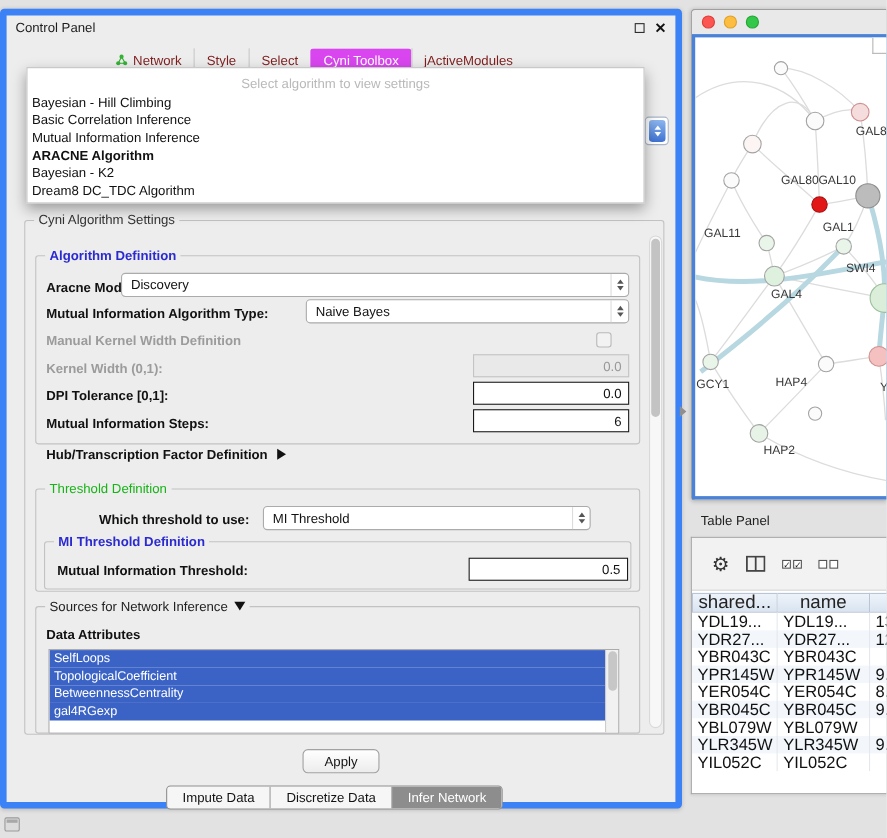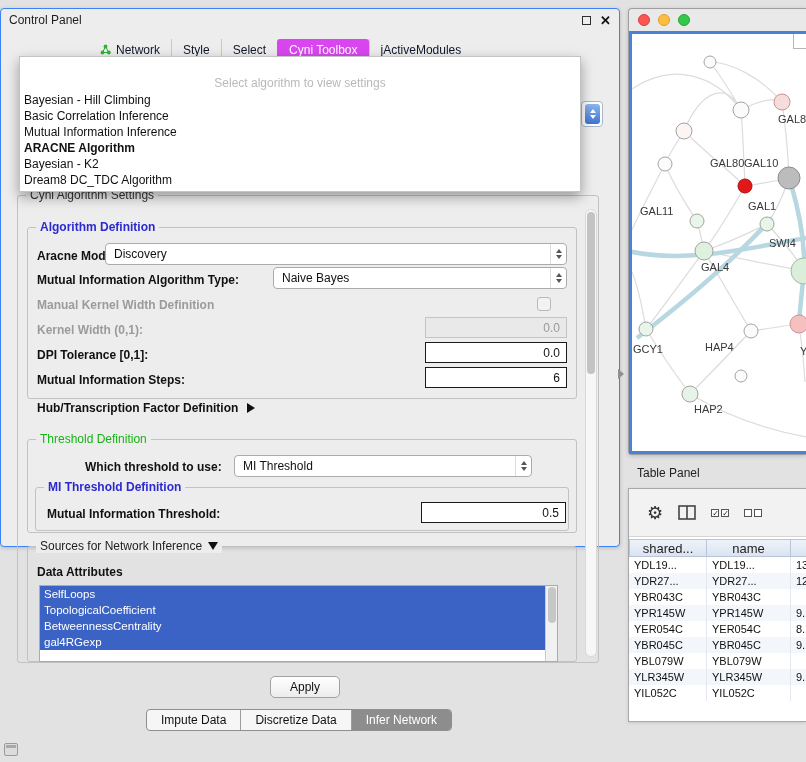--- a/index.html
+++ b/index.html
@@ -1,30 +1,30 @@
 <!DOCTYPE html>
 <html><head>
 <meta charset="utf-8">
 <style>
   *{box-sizing:border-box;margin:0;padding:0}
   html,body{width:806px;height:762px}
   body{background:#e2e2e2;font-family:"Liberation Sans",sans-serif;position:relative;overflow:hidden}
   #root{position:absolute;inset:0}
 
   
-  .cp-window{position:absolute;left:0;top:8px;width:620px;height:539px;background:#ededed;
-    border:1px solid #3b82f6;border-radius:4px;box-shadow:0 1px 4px rgba(0,0,0,.18)}
+  .cp-window{position:absolute;left:0;top:8px;width:620px;height:727px;background:#ededed;
+    border:6px solid #3b82f6;border-radius:4px;box-shadow:0 1px 4px rgba(0,0,0,.18)}
   .cp-titlebar{position:absolute;left:0;top:0;right:0;height:22px;display:flex;align-items:center;
     padding:0 8px;font-size:12px;color:#1d1d1d}
   .win-btns{margin-left:auto;display:flex;gap:9px;align-items:center}
   .float-btn{width:9px;height:9px;border:1.5px solid #2e2e2e;display:inline-block}
   .close-btn{font-size:13px;font-weight:bold;color:#111;line-height:1;cursor:default}
 
   .cp-tabs{position:absolute;left:88px;top:30px;height:21px;display:flex;align-items:stretch;font-size:12px}
-  .cp-tab{display:flex;align-items:center;gap:5px;padding:0 11px;color:#0f172a;border-left:1px solid #c9c9c9}
+  .cp-tab{display:flex;align-items:center;gap:5px;padding:0 11px;color:#7f1d1d;border-left:1px solid #c9c9c9}
   .cp-tab:first-child{border-left:none}
   .cp-tab.selected{background:#d946ef;color:#fff;border-radius:3px;border-left-color:transparent}
   .tab-net-icon{display:inline-flex;align-items:center}
 
   
   .combo-sliver{position:absolute;left:580px;top:92px;width:22px;height:26px;background:#fff;
     border:1px solid #a9b6c8;border-radius:4px;z-index:5}
   .sliver-btn{position:absolute;right:2px;top:2px;width:15px;height:20px;border-radius:3px;
     background:linear-gradient(#8cb6ee,#3f73d2);display:flex;flex-direction:column;align-items:center;justify-content:center;gap:2px}
   .w-up{width:0;height:0;border-left:3px solid transparent;border-right:3px solid transparent;border-bottom:4px solid #fff}
@@ -76,21 +76,21 @@
 
   .bottom-tabs{position:absolute;left:145px;top:700px;height:22px;display:flex;border:1px solid #8f8f8f;
     border-radius:4px;overflow:hidden;background:#f6f6f6}
   .bottom-tab{display:flex;align-items:center;justify-content:center;font-size:12px;padding:0 14px;
     border-left:1px solid #9c9c9c;color:#111}
   .bottom-tab:first-child{border-left:none}
   .bottom-tab.selected{background:#8d8d8d;color:#fff}
 
   
   .algo-popup{position:absolute;left:18px;top:47px;width:562px;min-height:118px;background:#fff;
-    border:1px solid #c4c4c4;box-shadow:0 5px 12px rgba(0,0,0,.35);z-index:50;padding:18px 0 3px}
+    border:1px solid #c4c4c4;box-shadow:0 5px 12px rgba(0,0,0,.35);z-index:50;padding:6px 0 3px}
   .algo-placeholder{height:17px;line-height:17px;text-align:center;color:#b9b9b9;font-size:12px}
   .algo-item{height:16px;line-height:16px;padding-left:4px;font-size:12px;color:#111;white-space:nowrap}
   .algo-item.bold{font-weight:bold}
 
   
   .net-window{position:absolute;left:628px;top:8px;width:178px;height:447px;background:#e9e9e9;
     border:1px solid #9f9f9f;border-right:none;border-radius:4px 0 0 4px;box-shadow:0 1px 4px rgba(0,0,0,.18)}
   .net-titlebar{height:22px;display:flex;align-items:center;padding-left:9px;gap:8px}
   .tl{width:12px;height:12px;border-radius:50%;display:inline-block}
   .tl.red{background:#fc5652;border:1px solid #dd3b36}
@@ -106,25 +106,25 @@
   .table-window{position:absolute;left:628px;top:488px;width:178px;height:234px;background:#fff;
     border:1px solid #a8a8a8;border-right:none;overflow:hidden;box-shadow:0 1px 3px rgba(0,0,0,.12)}
   .tp-toolbar{position:absolute;left:0;top:0;right:0;height:48px;background:#f2f2f2;border-bottom:1px solid #d6d6d6;
     display:flex;align-items:center;gap:15px;padding-left:18px}
   .gear{font-size:18px;color:#333;line-height:1}
   .cols-icon{display:inline-flex}
   .checks{display:inline-flex;gap:2px}
   .cb{width:8px;height:8px;border:1px solid #555;font-size:8px;line-height:7px;text-align:center;color:#222;background:#fff}
 
   .tp-header{position:absolute;left:0;top:50px;right:0;height:18px;display:flex}
-  .tp-hcell{background:linear-gradient(#eef3fa,#d9e4f1);border:1px solid #b9c5d6;border-left:none;font-size:13px;
+  .tp-hcell{background:linear-gradient(#eef3fa,#d9e4f1);border:1px solid #b9c5d6;border-left:none;font-size:17px;
     display:flex;align-items:center;justify-content:center;color:#222;flex:0 0 auto}
   .tp-hcell:first-child{border-left:1px solid #b9c5d6}
   .tp-rows{position:absolute;left:0;top:68px;right:0;bottom:0}
-  .tp-row{height:16px;display:flex;font-size:11px;color:#111}
+  .tp-row{height:16px;display:flex;font-size:15px;color:#111}
   .tp-row:nth-child(even){background:#f3f7fc}
   .tp-cell{padding-left:5px;display:flex;align-items:center;border-right:1px solid #e4e8ee;
     overflow:hidden;white-space:nowrap;flex:0 0 auto}
 
   
   .divider-arrow{position:absolute;left:618px;top:369px;width:0;height:0;
     border-top:5px solid transparent;border-bottom:5px solid transparent;border-left:6px solid #8f8f8f}
   .corner-icon{position:absolute;left:4px;top:743px;width:14px;height:13px;border:1px solid #9a9a9a;
     border-radius:2px;background:#dcdcdc}
   .corner-icon::before{content:"";position:absolute;left:1px;right:1px;top:1px;height:3px;background:#a8a8a8}

